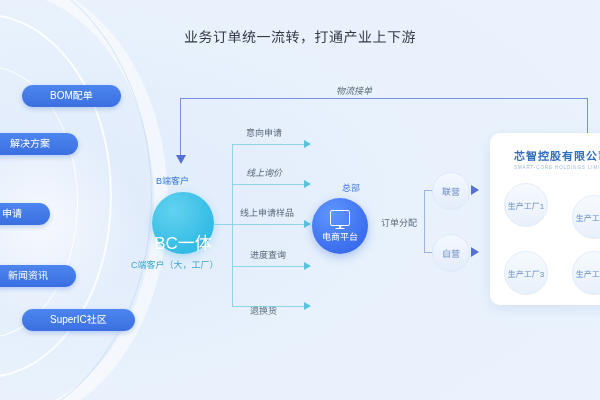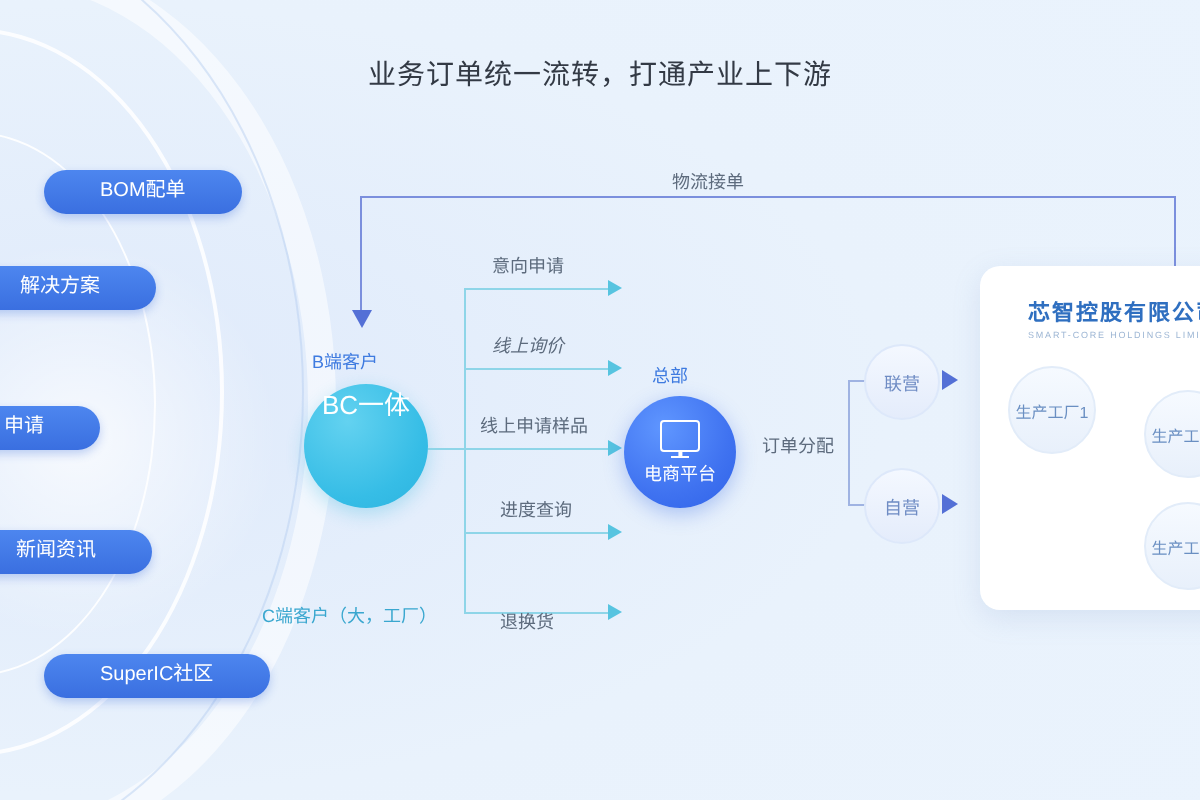--- a/index.html
+++ b/index.html
@@ -40,21 +40,21 @@
     position:absolute;height:22px;line-height:22px;
     background:linear-gradient(180deg,#4d86ef 0%,#3a6fe0 100%);
     color:#fff;font-size:10px;border-radius:11px;
     padding:0 28px;white-space:nowrap;
     box-shadow:0 2px 5px rgba(60,110,220,.30);
     text-align:center;
   }
   
   .lbl{position:absolute;font-size:9px;color:#5d6b7d;white-space:nowrap;}
   .lbl-blue{color:#3f7be0;}
-  .lbl-cy{color:#3aa7cf;margin-top:43px;}
+  .lbl-cy{color:#3aa7cf;}
   .line{position:absolute;background:#8ed5e8;}
   .line-v{width:1px;}
   .line-h{height:1px;}
   .arrow-cy{
     position:absolute;width:0;height:0;
     border-top:4px solid transparent;border-bottom:4px solid transparent;
     border-left:7px solid #57c4e0;
   }
   .line-bl{position:absolute;background:#7b8fdd;}
   .arrow-bl-down{
@@ -64,22 +64,22 @@
   }
   .arrow-bl-right{
     position:absolute;width:0;height:0;
     border-top:5px solid transparent;border-bottom:5px solid transparent;
     border-left:8px solid #5470d6;
   }
   
   .circle-cy{
     position:absolute;border-radius:50%;
     background:radial-gradient(circle at 35% 30%,#63d2f0 0%,#36bde6 65%,#2cb3df 100%);
-    color:#fff;display:flex;align-items:flex-start;justify-content:center;
-    font-size:13px;box-shadow:0 3px 9px rgba(55,185,225,.32);
+    color:#fff;display:flex;align-items:flex-end;justify-content:center;
+    font-size:17px;box-shadow:0 3px 9px rgba(55,185,225,.32);
   }
   .circle-bl{
     position:absolute;border-radius:50%;
     background:radial-gradient(circle at 35% 28%,#5f96ff 0%,#3f72f0 62%,#2f62e8 100%);
     color:#fff;display:flex;flex-direction:column;align-items:center;justify-content:center;
     gap:4px;font-size:9px;box-shadow:0 3px 10px rgba(55,105,230,.35);
   }
   .circle-pale{
     position:absolute;border-radius:50%;
     background:linear-gradient(180deg,#f4f8ff 0%,#e4ecfb 100%);
@@ -124,23 +124,23 @@
   <div class="arc arc4"></div>
   <div class="glow"></div>
 </div>
 
 <div class="title">业务订单统一流转，打通产业上下游</div>
 
 <div class="pill" style="left:22px;top:85px;">BOM配单</div>
 <div class="pill" style="left:-18px;top:133px;">解决方案</div>
 <div class="pill" style="left:-26px;top:203px;">申请</div>
 <div class="pill" style="left:-20px;top:265px;">新闻资讯</div>
-<div class="pill" style="left:22px;top:327px;border-radius:11px;">SuperIC社区</div>
-
-<div class="lbl" style="left:336px;top:84px;">物流接单</div>
+<div class="pill" style="left:22px;top:309px;border-radius:11px;">SuperIC社区</div>
+
+<div class="lbl" style="left:336px;top:84px;font-style:italic;">物流接单</div>
 <div class="line-bl line-h" style="left:180px;top:98px;width:407px;height:1px;"></div>
 <div class="line-bl line-v" style="left:587px;top:98px;width:1px;height:38px;"></div>
 <div class="line-bl line-v" style="left:180px;top:98px;width:1px;height:58px;"></div>
 <div class="arrow-bl-down" style="left:176px;top:155px;"></div>
 
 <div class="lbl lbl-blue" style="left:156px;top:174px;">B端客户</div>
 <div class="circle-cy" style="left:152px;top:192px;width:62px;height:62px;">
   <span>BC一体</span>
 </div>
 <div class="lbl lbl-cy" style="left:131px;top:258px;">C端客户（大，工厂）</div>
@@ -161,21 +161,21 @@
 <div class="lbl" style="left:240px;top:206px;">线上申请样品</div>
 
 <div class="line line-h" style="left:232px;top:266px;width:73px;"></div>
 <div class="arrow-cy" style="left:304px;top:262px;"></div>
 <div class="lbl" style="left:250px;top:248px;">进度查询</div>
 
 <div class="line line-h" style="left:232px;top:306px;width:73px;"></div>
 <div class="arrow-cy" style="left:304px;top:302px;"></div>
 <div class="lbl" style="left:250px;top:304px;">退换货</div>
 
-<div class="lbl lbl-blue" style="left:326px;top:181px;font-family:Liberation Serif, serif;">总部</div>
+<div class="lbl lbl-blue" style="left:342px;top:181px;font-family:Liberation Serif, serif;">总部</div>
 <div class="circle-bl" style="left:312px;top:198px;width:56px;height:56px;">
   <span class="monitor"></span>
   <span>电商平台</span>
 </div>
 
 <div class="lbl" style="left:381px;top:216px;">订单分配</div>
 <div class="line-bl line-v" style="left:424px;top:190px;width:1px;height:62px;background:#9fb3e2;"></div>
 <div class="line-bl line-h" style="left:424px;top:190px;width:12px;height:1px;background:#9fb3e2;"></div>
 <div class="line-bl line-h" style="left:424px;top:252px;width:12px;height:1px;background:#9fb3e2;"></div>
 
@@ -194,16 +194,19 @@
     <div class="brand-cn">芯智控股有限公司</div>
     <div class="brand-en">SMART-CORE HOLDINGS LIMITED</div>
   </div>
 
   <div class="factory" style="left:14px;top:50px;">
     <span>生产工厂1</span>
   </div>
   <div class="factory" style="left:82px;top:62px;">
     <span>生产工厂2</span>
   </div>
+  <div class="factory" style="left:14px;top:118px;">
+    <span>生产工厂3</span>
+  </div>
   <div class="factory" style="left:82px;top:118px;">
     <span>生产工厂4</span>
   </div>
 </div>
 
 </body></html>

